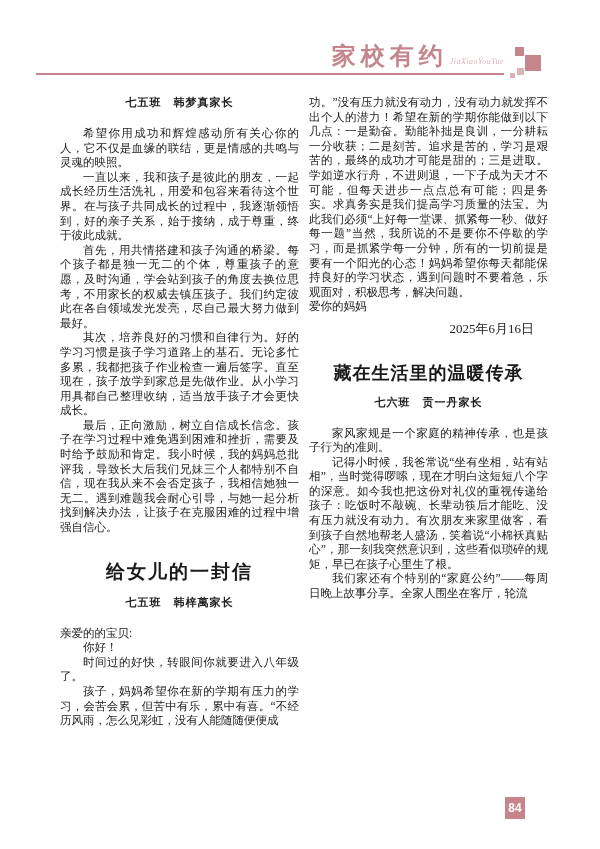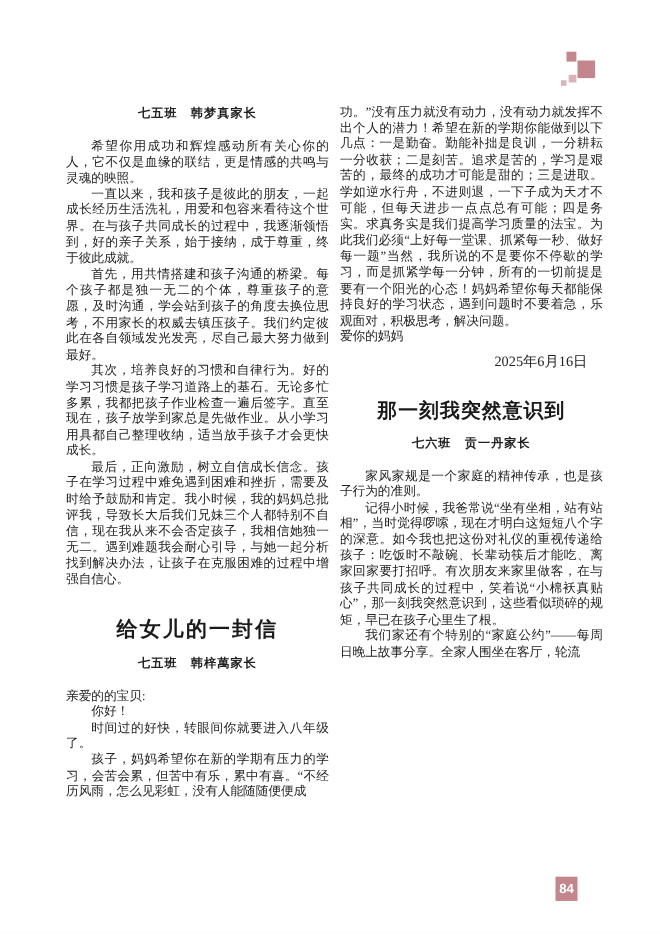--- a/index.html
+++ b/index.html
@@ -75,20 +75,24 @@
     font-size:12px;font-weight:bold;
     display:flex;align-items:center;justify-content:center;
     font-family:"Liberation Sans","DejaVu Sans",sans-serif;
   }
 </style>
 </head>
 <body>
 
 <div class="page">
 
+  <div class="header-bar">
+    <span class="header-title">家校有约</span>
+    <span class="header-subtitle">JiaXiaoYouYue</span>
+  </div>
   <div class="px-icon">
     <span class="sq sq-a"></span>
     <span class="sq sq-b"></span>
     <span class="sq sq-c"></span>
     <span class="sq sq-d"></span>
   </div>
 
   <div class="columns">
 
     <div class="col">
@@ -109,25 +113,25 @@
           <p>时间过的好快，转眼间你就要进入八年级了。</p>
           <p>孩子，妈妈希望你在新的学期有压力的学习，会苦会累，但苦中有乐，累中有喜。“不经历风雨，怎么见彩虹，没有人能随随便便成</p>
         </div>
     </div>
 
     <div class="col">
       <p class="no-indent">功。”没有压力就没有动力，没有动力就发挥不出个人的潜力！希望在新的学期你能做到以下几点：一是勤奋。勤能补拙是良训，一分耕耘一分收获；二是刻苦。追求是苦的，学习是艰苦的，最终的成功才可能是甜的；三是进取。学如逆水行舟，不进则退，一下子成为天才不可能，但每天进步一点点总有可能；四是务实。求真务实是我们提高学习质量的法宝。为此我们必须“上好每一堂课、抓紧每一秒、做好每一题”当然，我所说的不是要你不停歇的学习，而是抓紧学每一分钟，所有的一切前提是要有一个阳光的心态！妈妈希望你每天都能保持良好的学习状态，遇到问题时不要着急，乐观面对，积极思考，解决问题。</p>
       <div class="signature">爱你的妈妈</div>
       <div class="sig-date">2025年6月16日</div>
 
-      <h2 class="article-title long second">那一刻我突然意识到</h2>
+      <h2 class="article-title long second">藏在生活里的温暖传承</h2>
       <div class="author">七六班　贡一丹家长</div>
       <div class="body">
           <p>家风家规是一个家庭的精神传承，也是孩子行为的准则。</p>
-          <p>记得小时候，我爸常说“坐有坐相，站有站相”，当时觉得啰嗦，现在才明白这短短八个字的深意。如今我也把这份对礼仪的重视传递给孩子：吃饭时不敲碗、长辈动筷后才能吃、离家回家要打招呼。有次朋友来家里做客，在与孩子共同成长的过程中，笑着说“小棉袄真贴心”，那一刻我突然意识到，这些看似琐碎的规矩，早已在孩子心里生了根。</p>
+          <p>记得小时候，我爸常说“坐有坐相，站有站相”，当时觉得啰嗦，现在才明白这短短八个字的深意。如今我也把这份对礼仪的重视传递给孩子：吃饭时不敲碗、长辈动筷后才能吃、没有压力就没有动力。有次朋友来家里做客，看到孩子自然地帮老人盛汤，笑着说“小棉袄真贴心”，那一刻我突然意识到，这些看似琐碎的规矩，早已在孩子心里生了根。</p>
           <p>我们家还有个特别的“家庭公约”——每周日晚上故事分享。全家人围坐在客厅，轮流</p>
         </div>
     </div>
 
   </div>
 
   <div class="page-badge">84</div>
 
 </div>
 

